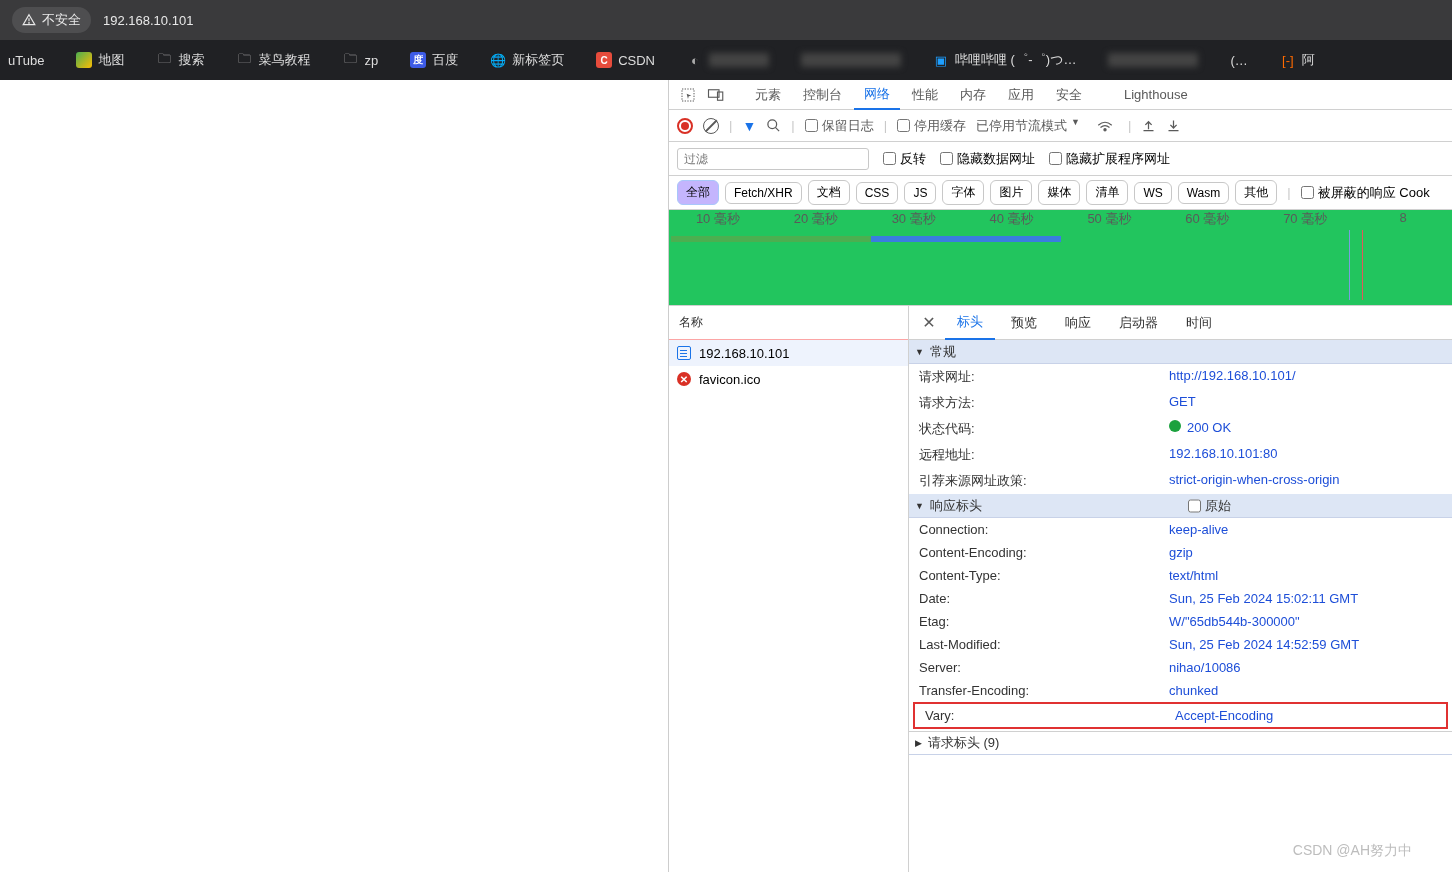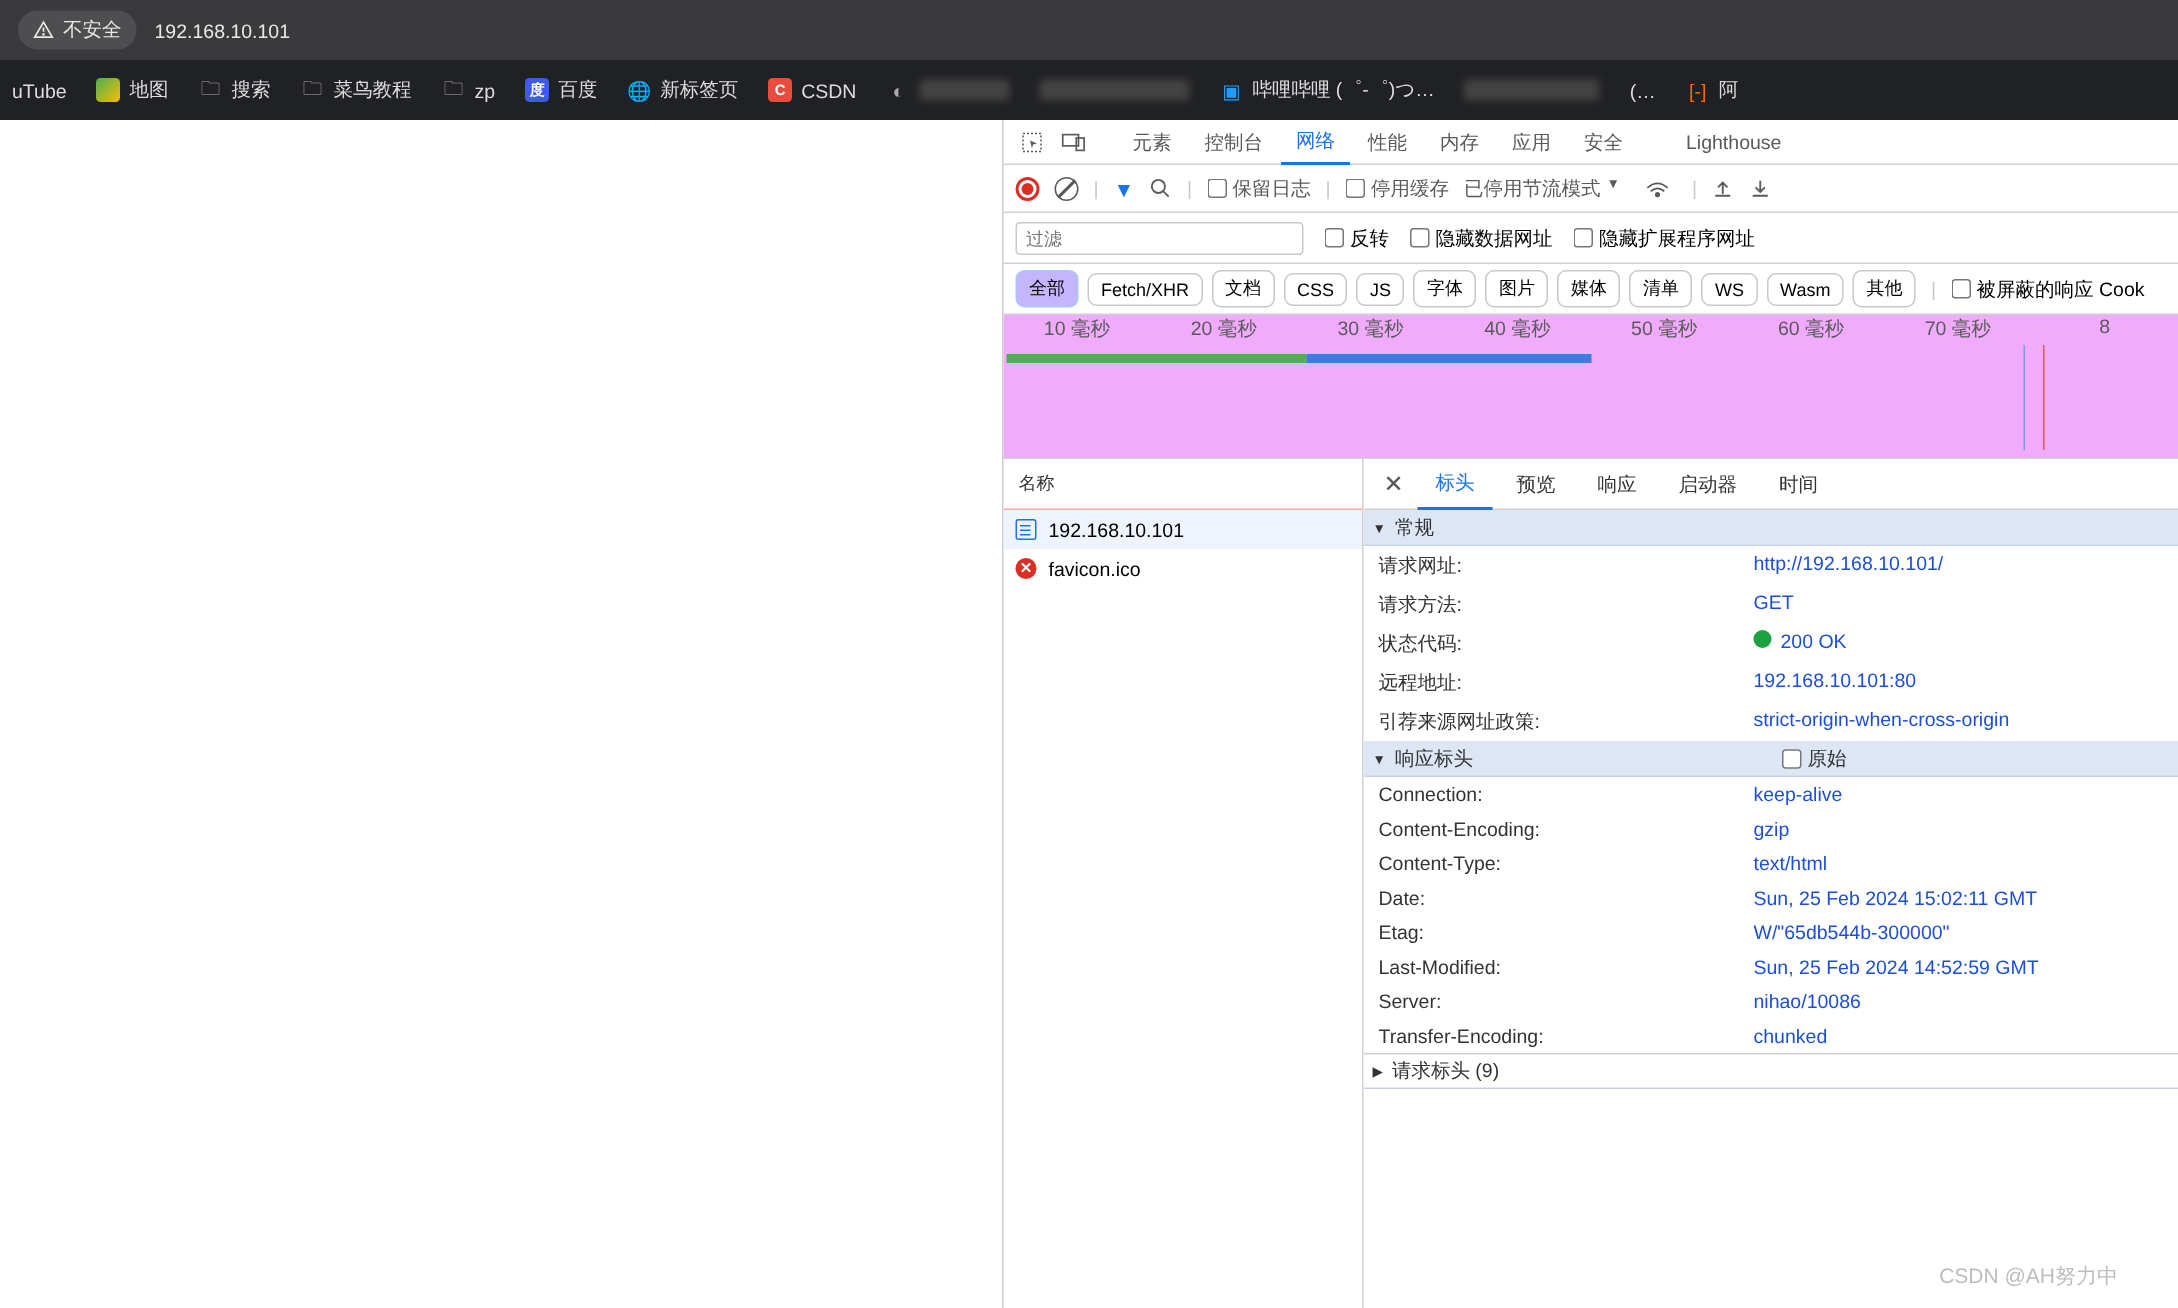--- a/index.html
+++ b/index.html
@@ -1,20 +1,20 @@
 <!DOCTYPE html>
 <html><head>
 <meta charset="utf-8">
 <style>
 *{box-sizing:border-box;margin:0;padding:0;font-family:"Microsoft YaHei",Arial,sans-serif;font-size:13px}
 body{width:1452px;height:872px;background:#fff;overflow:hidden;position:relative}
 .addr-bar{height:40px;background:#3a3a3c;display:flex;align-items:center;padding:0 12px;color:#e8e8e8}
 .sec-badge{background:#4e4e50;border-radius:14px;padding:4px 10px;display:flex;align-items:center;gap:6px;font-size:12px}
 .addr-text{margin-left:12px;color:#e8e8e8}
-.bm-bar{height:40px;background:#202124;display:flex;align-items:center;padding:0 8px;gap:20px;color:#ddd;font-size:13px;overflow:hidden}
+.bm-bar{height:40px;background:#202124;display:flex;align-items:center;padding:0 8px;gap:32px;color:#ddd;font-size:13px;overflow:hidden}
 .bm{display:flex;align-items:center;gap:6px;white-space:nowrap}
 .bm .ic{width:16px;height:16px;display:inline-flex;align-items:center;justify-content:center;font-size:13px}
 .bm .ic.folder{color:#aaa}
 .bm .ic.globe{color:#aaa}
 .bm .ic.baidu{background:#3d5be6;color:#fff;border-radius:3px;font-size:10px;font-weight:bold}
 .bm .ic.csdn{background:#e74c3c;color:#fff;border-radius:3px;font-size:10px;font-weight:bold}
 .bm .ic.maps{background:linear-gradient(135deg,#4caf50,#fbbc04);border-radius:3px}
 .bm .ic.tv{color:#1e9fff}
 .bm .ic.ali{color:#ff6a00}
 .bm .blur{filter:blur(3px);background:#444;width:60px;height:14px;border-radius:2px}
@@ -33,21 +33,21 @@
 .filter-ic{color:#1a73e8;font-size:14px}
 .search-ic{font-size:14px}
 .chk{display:flex;align-items:center;gap:4px;font-size:12px}
 .chk input{width:13px;height:13px}
 .throttle{display:flex;align-items:flex-start;gap:4px}
 .dt-filter-row{height:34px;display:flex;align-items:center;border-bottom:1px solid #d0d0d0;padding:0 8px;gap:14px}
 .filter-input{width:192px;height:22px;border:1px solid #c8c8c8;border-radius:3px;padding:0 6px;color:#14532d;font-size:12px}
 .dt-types{height:34px;display:flex;align-items:center;border-bottom:1px solid #d0d0d0;padding:0 8px;gap:6px;font-size:12px}
 .type-pill{padding:3px 8px;border:1px solid #c8c8c8;border-radius:6px;cursor:pointer;font-size:12px}
 .type-pill.active{background:#c4b5fd;border-color:#a8c7fa}
-.timeline{height:96px;border-bottom:1px solid #d0d0d0;position:relative;background:#f0abfc}
+.timeline{height:96px;border-bottom:1px solid #d0d0d0;position:relative;background:#22c55e}
 .tl-labels{display:flex;height:18px;font-size:11px;color:#5a5a5a}
 .tl-labels span{flex:1;text-align:center}
 .tl-bar{position:absolute;top:26px;left:2px;height:6px}
 .tl-seg{position:absolute;height:6px}
 .dt-split{flex:1;display:flex;overflow:hidden}
 .req-list{width:240px;border-right:1px solid #d0d0d0;display:flex;flex-direction:column}
 .req-header{height:34px;border-bottom:1px solid #fca5a5;display:flex;align-items:center;padding:0 10px;font-size:12px;color:#333}
 .req-item{height:26px;display:flex;align-items:center;padding:0 8px;gap:8px;font-size:13px}
 .req-item.sel{background:#eef3fd}
 .doc-ic{width:14px;height:14px;border:1px solid #1a73e8;border-radius:2px;position:relative}
@@ -354,20 +354,26 @@
               <div class="v">Sun, 25 Feb 2024 14:52:59 GMT</div>
             </div>
             <div class="kv-row">
               <div class="k">Server:</div>
               <div class="v">nihao/10086</div>
             </div>
             <div class="kv-row">
               <div class="k">Transfer-Encoding:</div>
               <div class="v">chunked</div>
             </div>
+            <div class="highlight-box">
+              <div class="kv-row">
+                <div class="k">Vary:</div>
+                <div class="v">Accept-Encoding</div>
+              </div>
+            </div>
           </div>
 
         <div class="section-hdr" style="background:#fff;border-top:1px solid #d0d0d0">
           <span class="tri">▶</span>
           <span>请求标头 (9)</span>
         </div>
       </div>
     </div>
 
   </div>

